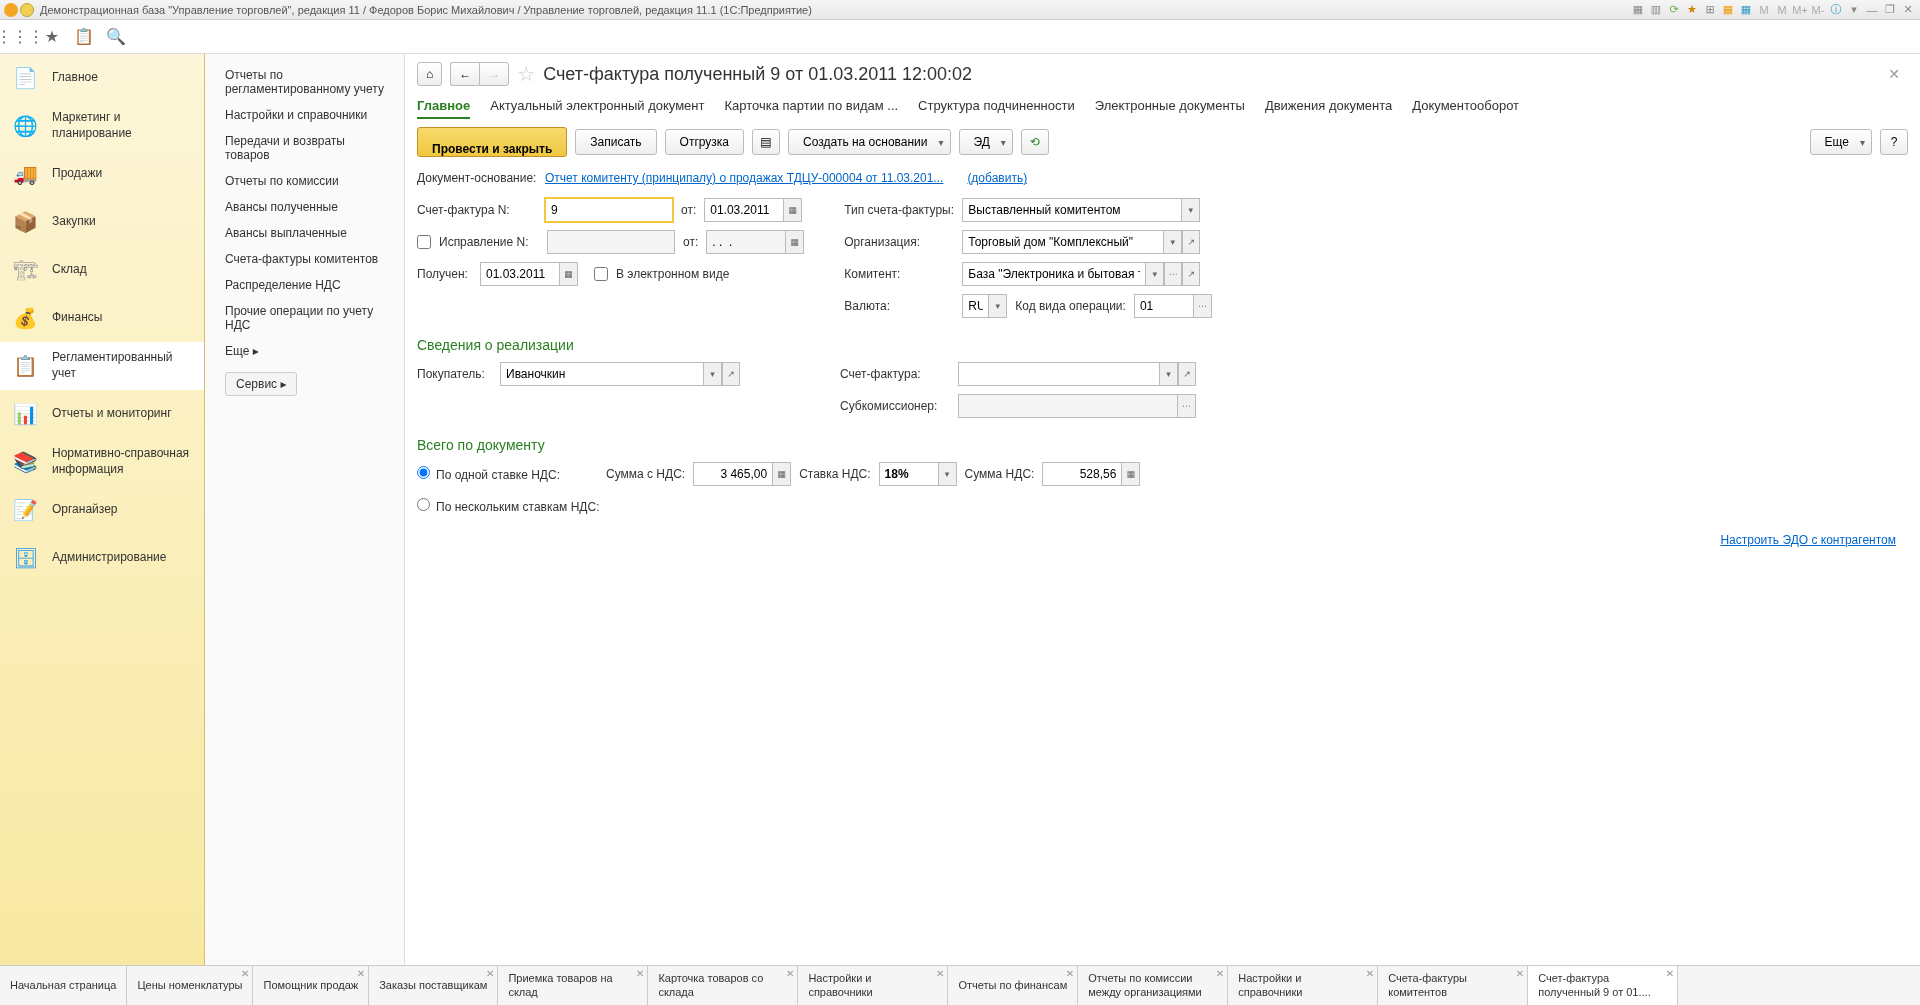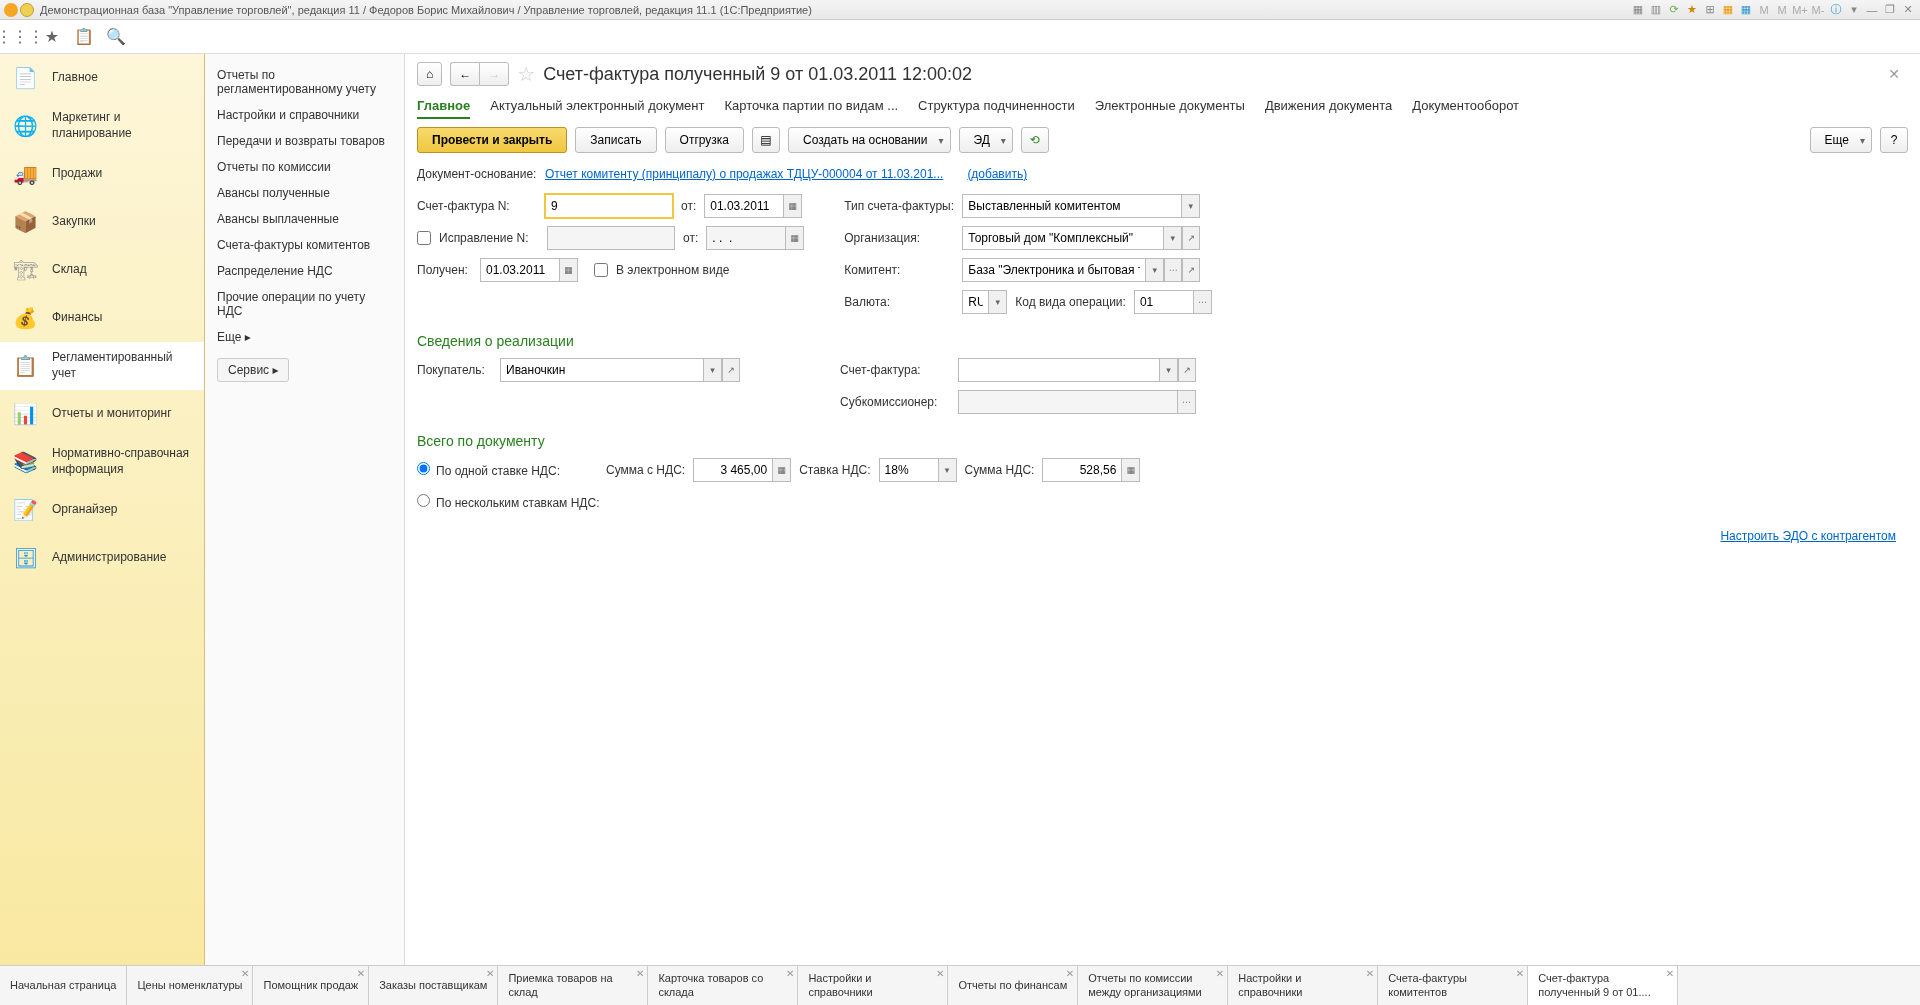--- a/index.html
+++ b/index.html
@@ -20,41 +20,41 @@
 .main-toolbar .tool { width: 20px; height: 20px; display: inline-flex; align-items: center; justify-content: center; color: #666; cursor: pointer; font-size: 16px; }
 
 
 .layout { display: flex; height: 941px; }
 .nav-panel { width: 205px; background: linear-gradient(#fdf6d8, #f8e8a0); border-right: 1px solid #d4c074; overflow-y: auto; }
 .nav-item { display: flex; align-items: center; padding: 8px 10px; cursor: pointer; gap: 10px; min-height: 44px; }
 .nav-item.active { background: #fff; }
 .nav-icon { width: 32px; height: 32px; flex-shrink: 0; border-radius: 3px; display: flex; align-items: center; justify-content: center; font-size: 20px; }
 .nav-label { font-size: 12px; color: #333; line-height: 1.3; }
 
-.sub-panel { width: 200px; background: #fafafa; border-right: 1px solid #ddd; padding: 8px 0; overflow-y: auto; }
+.sub-panel { width: 200px; background: #fafafa; border-right: 1px solid #ddd; padding: 8px 8px; overflow-y: auto; }
 .sub-item { padding: 6px 12px; cursor: pointer; font-size: 12px; color: #333; }
 .sub-more { padding: 6px 12px; cursor: pointer; color: #333; }
 .sub-service { margin: 8px 12px; padding: 4px 10px; border: 1px solid #ccc; background: #f5f5f5; cursor: pointer; display: inline-block; border-radius: 3px; }
 
 .content { flex: 1; background: #fff; display: flex; flex-direction: column; overflow: hidden; }
 .content-header { display: flex; align-items: center; padding: 8px 12px; gap: 8px; }
 .btn-small { padding: 3px 8px; border: 1px solid #bbb; background: linear-gradient(#fff, #eee); cursor: pointer; border-radius: 3px; font-size: 12px; display: inline-flex; align-items: center; height: 24px; }
 .nav-btn-group { display: flex; }
 .nav-btn-group .btn-small:first-child { border-radius: 3px 0 0 3px; border-right: none; }
 .nav-btn-group .btn-small:last-child { border-radius: 0 3px 3px 0; }
 .star-icon { color: #ccc; font-size: 20px; cursor: pointer; }
 .doc-title { font-size: 18px; color: #333; flex: 1; }
 .close-x { color: #999; cursor: pointer; font-size: 14px; padding: 0 8px; }
 
 .tabs { display: flex; padding: 0 12px; gap: 20px; }
 .tab { padding: 4px 0; cursor: pointer; color: #333; font-size: 13px; }
 .tab.active { color: #2a8020; border-bottom: 2px solid #2a8020; font-weight: bold; }
 
 .action-bar { display: flex; align-items: center; padding: 8px 12px; gap: 8px; }
-.btn-primary { background: linear-gradient(#f7da6e, #f0c840); border: 1px solid #c09020; padding: 5px 14px; cursor: pointer; border-radius: 3px; font-weight: bold; font-size: 12px; height: 26px; }
+.btn-primary { background: linear-gradient(#f7da6e, #f0c840); border: 1px solid #c09020; padding: 14px 14px; cursor: pointer; border-radius: 3px; font-weight: bold; font-size: 12px; height: 26px; }
 .btn-normal { background: linear-gradient(#fff, #eee); border: 1px solid #bbb; padding: 5px 14px; cursor: pointer; border-radius: 3px; font-size: 12px; height: 26px; }
 .btn-dropdown { position: relative; padding-right: 22px; }
 .btn-dropdown::after { content: "▾"; position: absolute; right: 6px; top: 50%; transform: translateY(-50%); font-size: 10px; color: #666; }
 .btn-icon-only { width: 28px; padding: 5px 0; text-align: center; }
 .action-spacer { flex: 1; }
 
 .form-area { padding: 0 12px 12px; }
 .form-row { display: flex; align-items: center; margin-bottom: 6px; gap: 8px; min-height: 26px; }
 .form-label { color: #333; font-size: 12px; }
 .link { color: #0066cc; text-decoration: underline; cursor: pointer; }
@@ -331,21 +331,21 @@
       <div class="form-row">
         <label><input type="radio" class="radio" name="rate" checked="" style=""><span>По одной ставке НДС:</span></label>
         <span style="width:30px"></span>
         <span class="form-label">Сумма с НДС:</span>
         <div class="select-wrap">
           <input class="input-field" style="width: 80px; text-align: right;" value="3 465,00">
           <span class="select-btn">▦</span>
         </div>
         <span class="form-label">Ставка НДС:</span>
         <div class="select-wrap">
-          <input class="input-field" style="width: 60px;" value="18%">
+          <input class="input-field" style="width: 60px; font-weight: bold;" value="18%">
           <span class="select-btn">▾</span>
         </div>
         <span class="form-label">Сумма НДС:</span>
         <div class="select-wrap">
           <input class="input-field" style="width: 80px; text-align: right;" value="528,56">
           <span class="select-btn">▦</span>
         </div>
       </div>
       <div class="form-row">
         <label><input type="radio" class="radio" name="rate" style=""><span>По нескольким ставкам НДС:</span></label>

